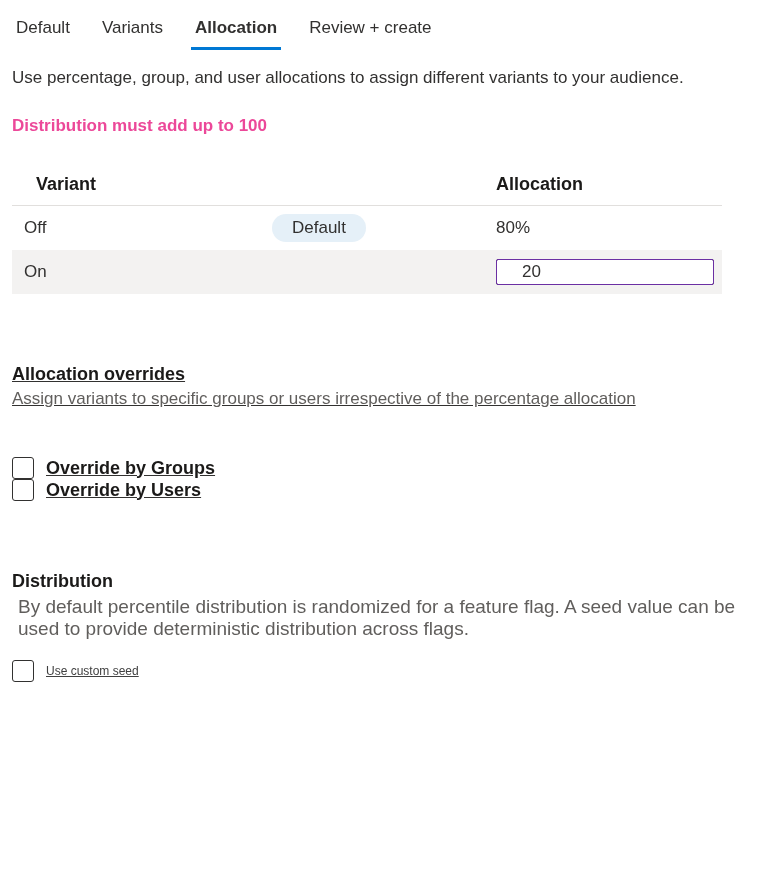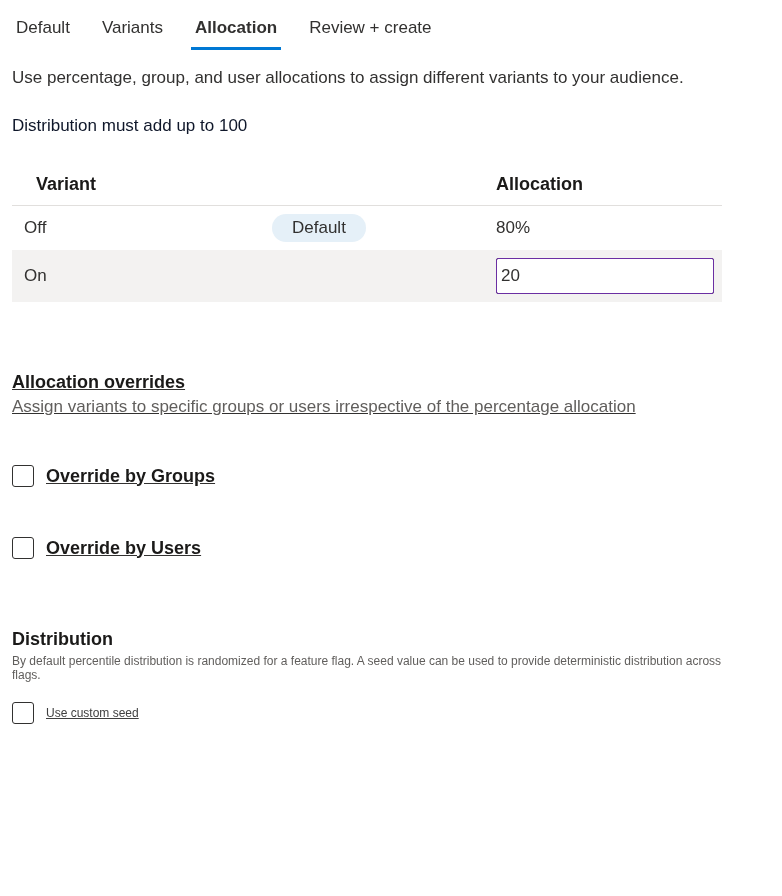--- a/index.html
+++ b/index.html
@@ -44,22 +44,23 @@
       margin-bottom: 28px;
     }
     .section-title {
       font-size: 18px;
       font-weight: 700;
       color: #1b1a19;
       margin-bottom: 4px;
     }
     .section-sub {
       font-size: 17px;
-      color: #0f172a;
+      color: #ec4899;
       margin-bottom: 28px;
+      font-weight: bold;
     }
     .variant-table {
       width: 710px;
       margin-bottom: 70px;
     }
     .variant-header {
       display: flex;
       padding: 10px 0 10px 24px;
       border-bottom: 1px solid #e1dfdd;
     }
@@ -99,42 +100,41 @@
       font-size: 17px;
       display: inline-block;
     }
     .cell-alloc {
       flex: 1;
       font-size: 17px;
       color: #323130;
     }
     .alloc-input {
       width: 218px;
-      height: 36px;
+      height: 26px;
       border: 1px solid #605e5c;
       border-radius: 2px;
-      padding: 4px 4px;
+      padding: 4px 25px;
       font-size: 17px;
       font-family: inherit;
       color: #323130;
       outline: 1px solid #6b2fa3;
       outline-offset: -1px;
     }
     .overrides-section { margin-bottom: 50px; text-decoration: underline; }
     .overrides-sub {
       font-size: 17px;
       color: #605e5c;
       margin-bottom: 48px;
       max-width: 720px;
     }
     .checkbox-row {
       display: flex;
       align-items: center;
       gap: 12px;
-      margin-bottom: 50px;
     }
     .checkbox-row:last-child { margin-bottom: 0; align-items: center; }
     .cb {
       width: 22px;
       height: 22px;
       border: 1.5px solid #323130;
       border-radius: 3px;
       background: #fff;
       cursor: pointer;
       flex-shrink: 0;
@@ -145,24 +145,25 @@
       color: #1b1a19;
     }
     .cb-label-normal {
       font-size: 12px;
       font-weight: 400;
       color: #404040;
       text-decoration: underline;
     }
     .dist-section { margin-top: 70px; }
     .dist-sub {
-      font-size: 12px;
+      font-size: 19px;
       color: #605e5c;
       margin-bottom: 20px;
       max-width: 720px;
+      margin-left: 6px;
     }
     .checkbox-row.tight { margin-bottom: 0; }
   </style>
 </head>
 <body>
 
 <div class="tabs">
   <div class="tab">Default</div>
   <div class="tab">Variants</div>
   <div class="tab active">Allocation</div>

